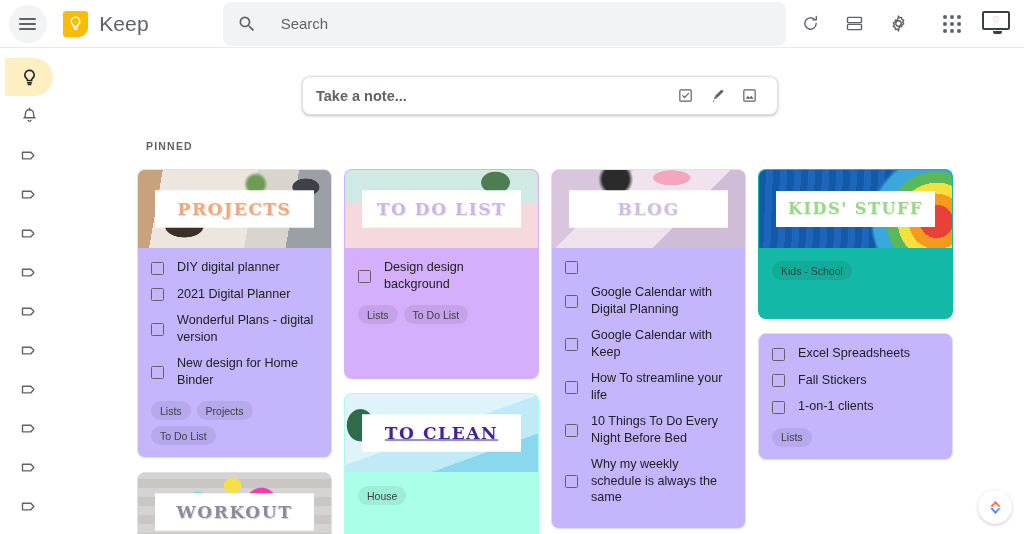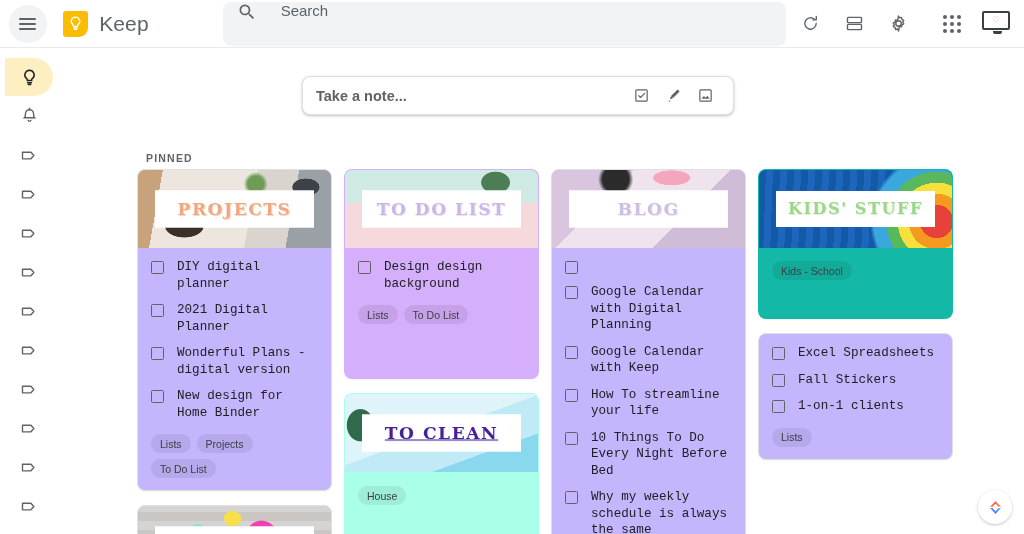--- a/index.html
+++ b/index.html
@@ -35,21 +35,21 @@
   }
   .keep-logo svg { width: 17px; height: 17px; }
   .keep-title {
     margin-left: 11px; font-size: 21px; color: #5f6368;
     letter-spacing: .1px;
   }
   .search-wrap {
     margin-left: 74px;
     width: 570px; height: 44px;
     background: #f1f3f4; border-radius: 8px;
-    display: flex; align-items: flex-start; padding: 0 14px;
+    display: flex; align-items: center; padding: 0 14px;
     cursor: text;
   }
   .search-wrap svg { width: 20px; height: 20px; fill: #5f6368; flex: none; }
   .search-input {
     border: 0; background: transparent; outline: none;
     margin-left: 24px; font-size: 15px; color: #3c4043;
     font-family: "Liberation Sans", sans-serif; width: 440px;
   }
   .search-input::placeholder { color: #5f6368; }
   .topbar-actions { margin-left: auto; display: flex; align-items: center; padding-right: 12px; }
@@ -78,39 +78,39 @@
     display: flex; align-items: center; justify-content: center;
     border-radius: 0 19px 19px 0; cursor: pointer;
   }
   .rail-item.active { background: #feefc3; }
   .rail-item svg { width: 21px; height: 21px; }
   .rail-item.spaced { margin-top: 1px; }
 
   
   .takenote {
     position: absolute; top: 76px; left: 302px;
-    width: 432px; height: 39px;
+    width: 476px; height: 39px;
     background: #fff; border: 1px solid #e0e0e0; border-radius: 8px;
     box-shadow: 0 1px 2px 0 rgba(60,64,67,.22), 0 1px 3px 1px rgba(60,64,67,.08);
     display: flex; align-items: center; padding: 0 13px;
     z-index: 10;
     justify-content: center;
   }
   .takenote .ph { font-size: 14.5px; color: #5f6368; font-weight: 600; }
   .tn-actions { margin-left: auto; display: flex; align-items: center; gap: 2px; }
   .tn-icon {
     width: 30px; height: 30px; border-radius: 50%;
     display: flex; align-items: center; justify-content: center; cursor: pointer;
   }
   .tn-icon svg { width: 17px; height: 17px; }
 
   
   .board { position: absolute; top: 0; left: 0; width: 1024px; height: 534px; }
   .pinned-label {
-    position: absolute; left: 146px; top: 152px;
+    position: absolute; left: 146px; top: 140px;
     font-size: 10.5px; letter-spacing: 1.2px; color: #5f6368; font-weight: 600;
   }
   .col { position: absolute; top: 169px; width: 195px; }
   .col1 { left: 137px; } .col2 { left: 344px; } .col3 { left: 551px; } .col4 { left: 758px; }
 
   .card {
     width: 195px; margin-bottom: 14px;
     border-radius: 8px; border: 1px solid #e0e0e0;
     background: #c4b5fd; overflow: hidden; cursor: default;
     box-shadow: 0 1px 1px rgba(0,0,0,.04);
@@ -122,21 +122,21 @@
     transform: translateY(-50%);
     background: #fff; border: 2px solid rgba(255,255,255,.9);
     padding: 8px 4px; text-align: center;
   }
   .hero-title {
     font-family: "DejaVu Serif", serif;
     font-weight: bold; letter-spacing: 1.6px; font-size: 17px;
     line-height: 1;
   }
   .card-body { padding: 11px 13px 12px; }
-  .chk-row { display: flex; align-items: flex-start; margin-bottom: 10px; cursor: pointer; font-family: Liberation Mono, monospace; }
+  .chk-row { display: flex; align-items: center; margin-bottom: 10px; cursor: pointer; }
   .chk {
     width: 13px; height: 13px; border: 1.6px solid #5f6368; border-radius: 1.5px;
     flex: none; margin-top: 2px; margin-right: 13px; background: transparent;
   }
   .chk-label { font-size: 12.6px; line-height: 16.5px; color: #202124; }
   .tags { display: flex; flex-wrap: wrap; gap: 6px; margin-top: 13px; }
   .tag {
     background: rgba(0,0,0,.07); color: #3c4043;
     font-size: 10.5px; padding: 3.5px 9px; border-radius: 11px;
     white-space: nowrap; cursor: pointer;

